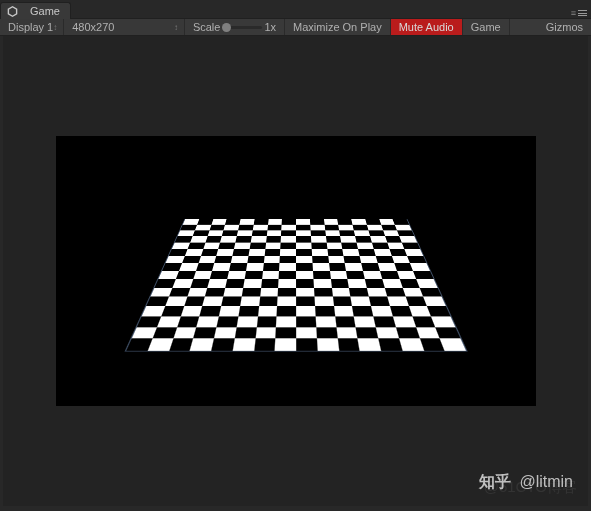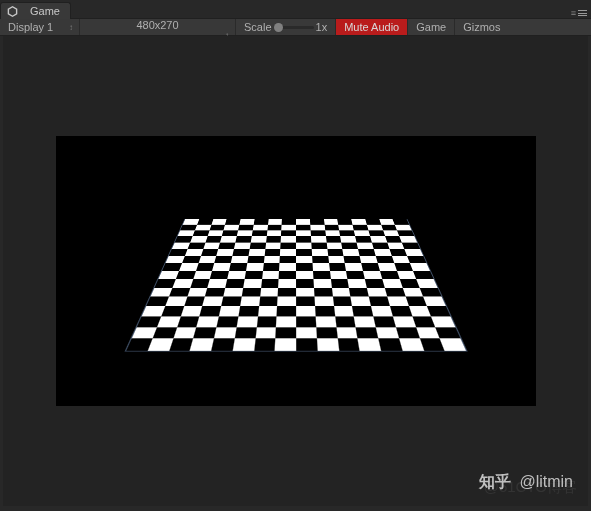--- a/index.html
+++ b/index.html
@@ -36,21 +36,21 @@
     }
     .tb-item {
       display:flex; align-items:center;
       border-right:1px solid #2a2a2a;
       padding:0 8px; white-space:nowrap;
       color:#b0b0b0;
     }
     .tb-dropdown { background:#383838; }
     .tb-arrows { margin-left:auto; font-size:8px; color:#777; letter-spacing:-2px; }
     .display { width:80px; justify-content:space-between; }
-    .reso { width:156px; justify-content:space-between;flex-direction:column; }
+    .reso { width:156px; justify-content:space-between; }
     .scale { gap:2px; }
     .slider-track {
       width:40px; height:3px; background:#2a2a2a; border-radius:2px;
       position:relative; display:inline-block;
     }
     .slider-knob {
       position:absolute; left:0; top:-3px;
       width:9px; height:9px; border-radius:50%;
       background:#808080;
     }
@@ -128,27 +128,30 @@
     <span>480x270</span>
     <span class="tb-arrows">↕</span>
   </div>
   <div class="tb-item scale">
     <span>Scale</span>
     <span class="slider-track">
       <span class="slider-knob"></span>
     </span>
     <span>1x</span>
   </div>
+  <div class="tb-item tb-btn">
+    <span>Maximize On Play</span>
+  </div>
   <div class="tb-item tb-btn active">
     <span>Mute Audio</span>
   </div>
   <div class="tb-item tb-btn">
     <span>Game</span>
   </div>
-  <div class="tb-item tb-btn" style="border-right:none;">
+  <div class="tb-item tb-btn" style="border-right:none;margin-left:28px;">
     <span>Gizmos</span>
   </div>
 </div>
 
 <div class="viewport-outer">
   <div class="game-view">
     <div class="checker-wrap">
       <div class="checker" id="checker">
           <div></div>
           <div></div>

